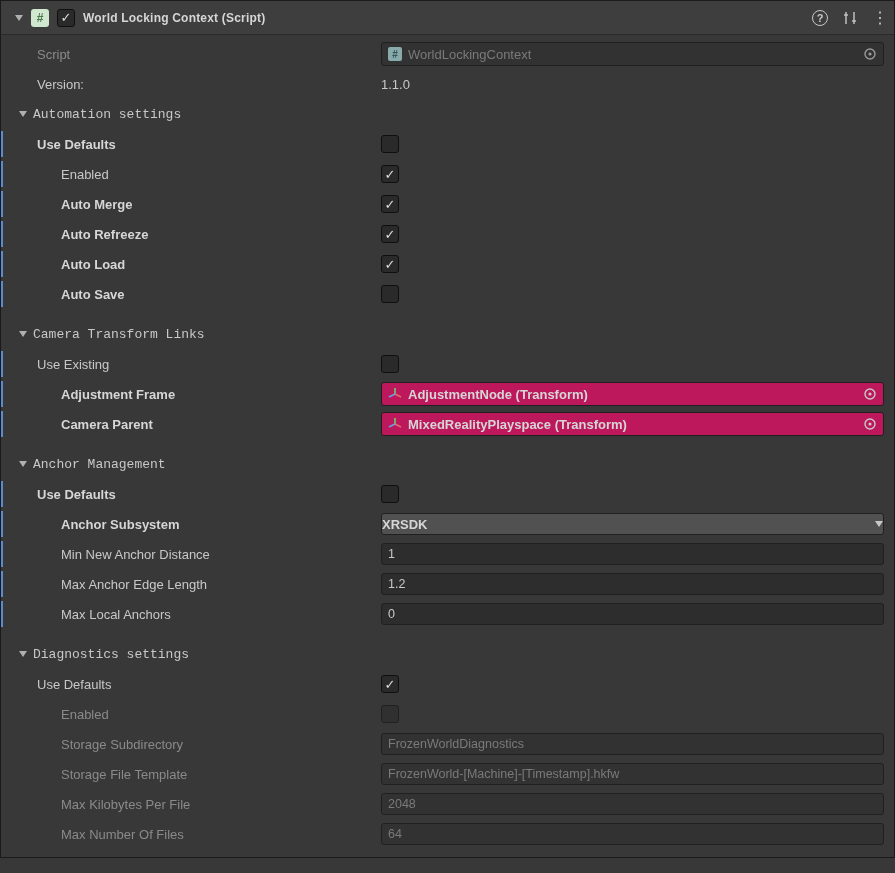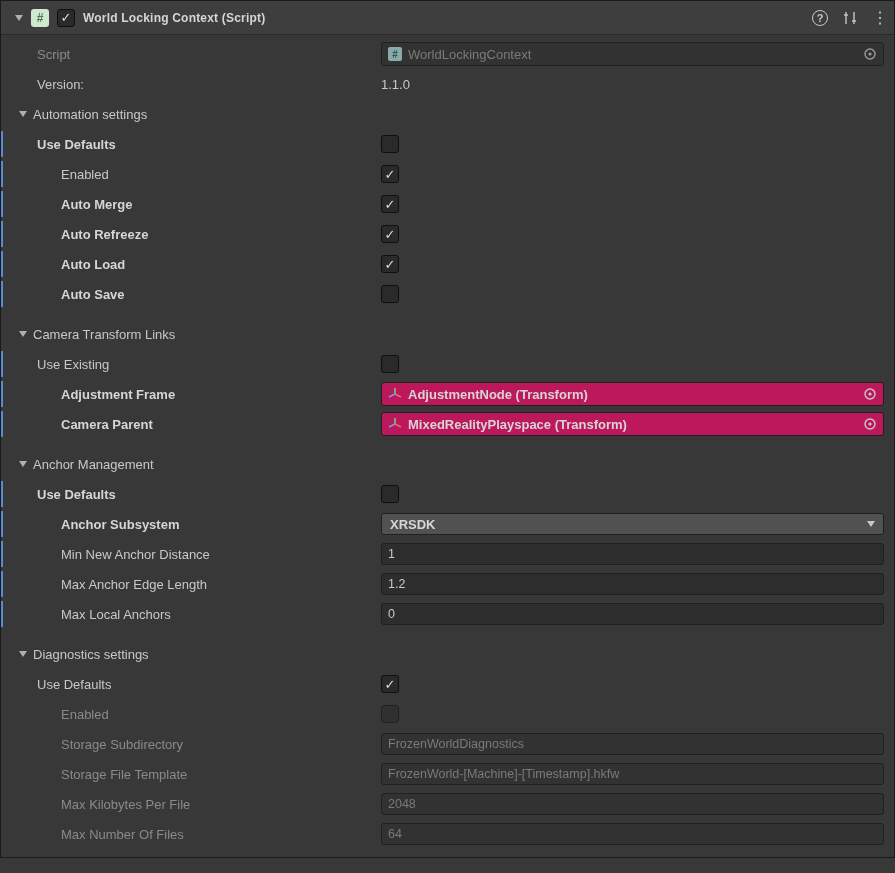--- a/index.html
+++ b/index.html
@@ -89,21 +89,21 @@
     flex: 1;
     display: flex;
     align-items: center;
   }
   .indent-1 { padding-left: 22px; }
   .indent-2 { padding-left: 46px; }
   .bold { font-weight: 700; color: #d6d6d6; }
   .dim { color: #8a8a8a; }
 
   .section-row { position: relative; }
-  .section-row .label-col { padding-left: 4px; }
+  .section-row .label-col { padding-left: 4px; font-family: Liberation Mono, monospace; }
   .section-row .foldout-arrow { margin-right: 6px; }
 
   .blue-bar {
     position: relative;
   }
   .blue-bar::before {
     content:"";
     position:absolute;
     left:-14px; top:2px; bottom:2px;
     width:2px;
@@ -142,21 +142,21 @@
     color: #c8c8c8;
   }
   .obj-picker svg { display:block; }
   .dropdown-field {
     flex: 1;
     height: 22px;
     background: #515151;
     border: 1px solid #202020;
     border-radius: 3px;
     display: flex; align-items: center;
-    padding: 0 8px;
+    padding: 0 0;
     color: #d6d6d6;
     font-weight:700;
   }
   .dropdown-caret {
     margin-left: auto;
     width: 0; height: 0;
     border-left: 4px solid transparent;
     border-right: 4px solid transparent;
     border-top: 6px solid #c8c8c8;
   }

